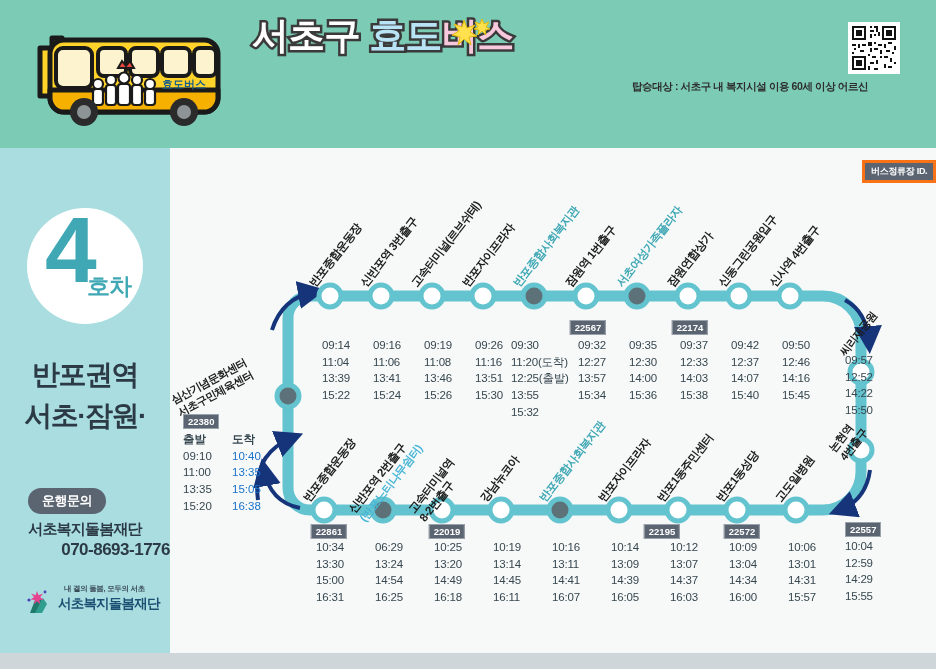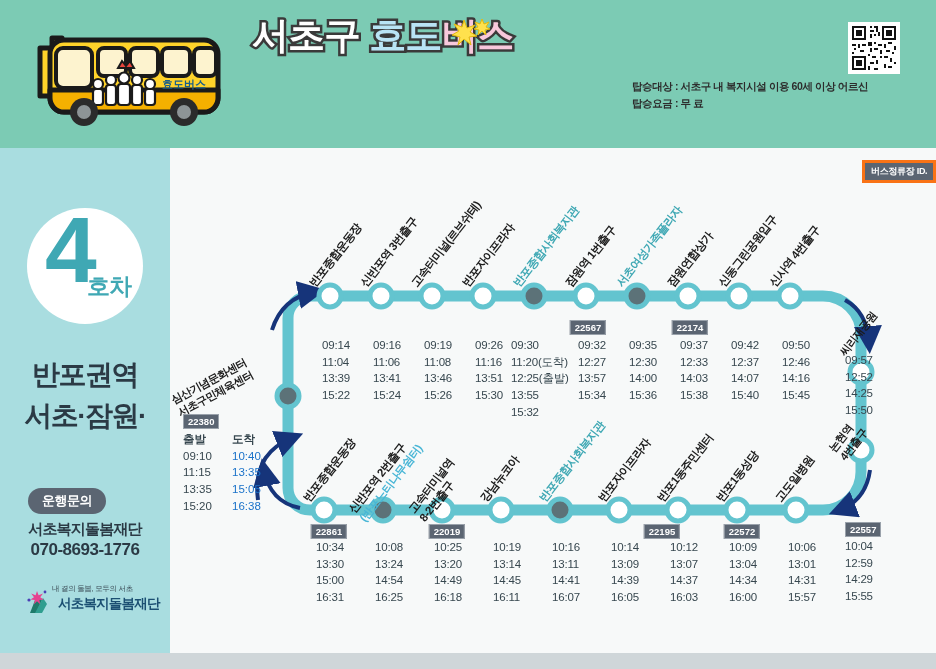--- a/index.html
+++ b/index.html
@@ -79,28 +79,28 @@
   .contact-pill {
     position:absolute; left:28px; top:340px;
     background:#5b6572; color:#fff; border-radius:14px;
     padding:4px 14px; font-size:13px; font-weight:bold; letter-spacing:-0.5px;
   }
   .contact-org {
     position:absolute; left:0; top:372px; width:170px; text-align:center;
     font-size:15px; color:#2b3a45; font-weight:bold; letter-spacing:-0.8px;
   }
   .contact-tel {
-    position:absolute; left:0; top:392px; width:170px; text-align:center;
+    position:absolute; left:0; top:392px; width:170px; text-align:right;
     font-size:17px; color:#2b3a45; font-weight:bold; letter-spacing:-0.5px;
   }
   .footer-logo { position:absolute; left:24px; top:433px; width:140px; height:40px; }
   .footer-logo-mark { position:absolute; left:0; top:6px; width:28px; height:28px; }
   .footer-logo-sm {
-    position:absolute; left:28px; top:3px; font-size:7.5px; color:#3a4a55;
-    letter-spacing:-0.3px; white-space:nowrap; font-weight:normal;
+    position:absolute; left:40px; top:3px; font-size:7.5px; color:#3a4a55;
+    letter-spacing:-0.3px; white-space:nowrap; font-weight:bold;
   }
   .footer-logo-lg {
     position:absolute; left:34px; top:14px; font-size:13.5px; color:#1b4f72;
     font-weight:bold; letter-spacing:-0.8px; white-space:nowrap;
   }
 
   
   .main {
     position:absolute; left:170px; top:148px; width:766px; height:505px;
     background:#f7f9f9;
@@ -220,21 +220,20 @@
     <div class="hdr-stars">
       <svg width="46" height="34" viewBox="0 0 46 34">
         <path d="M18 2 l3 8 l8 -3 l-5 7 l7 4 l-8 1 l2 8 l-7 -6 l-6 6 l2 -8 l-8 -2 l7 -4 l-5 -7 l8 3 z" fill="#ffe14d" stroke="#e3b90d" stroke-width="1"></path>
         <path d="M36 1 l2 5 l5 -2 l-3 5 l4 2 l-5 1 l1 5 l-4 -4 l-4 4 l1 -5 l-5 -1 l4 -2 l-3 -5 l5 2 z" fill="#ffe14d" stroke="#e3b90d" stroke-width="1"></path>
       </svg>
     </div>
 
 
     <div class="hdr-info">
       <div>탑승대상 : 서초구 내 복지시설 이용 60세 이상 어르신</div>
-      <div>탑승요금 : 무  료</div>
     </div>
 
     <div class="qr">
       <svg width="48" height="48" viewBox="0 0 24 24" shape-rendering="crispEdges">
         <rect width="24" height="24" fill="#fff"></rect>
         <g fill="#111">
           <rect x="1" y="1" width="7" height="7"></rect>
             <rect x="16" y="1" width="7" height="7"></rect>
             <rect x="1" y="16" width="7" height="7"></rect>
         </g>
@@ -435,21 +434,21 @@
     <div class="slabel-r" style="left:848px;top:436px">
       <div>논현역</div>
       <div>4번출구</div>
     </div>
 
     <div class="idchip left0" style="left:845px;top:522px">22557</div>
 
     <div class="times leftal" style="left:845px;top:352px">
       <div>09:57</div>
       <div>12:52</div>
-      <div>14:25</div>
+      <div>14:22</div>
       <div>15:50</div>
     </div>
     <div class="times leftal" style="left:845px;top:538px">
       <div>10:04</div>
       <div>12:59</div>
       <div>14:29</div>
       <div>15:55</div>
     </div>
   </div>
 
@@ -485,21 +484,21 @@
     <div class="idchip" style="left:662px;top:524px">22195</div>
     <div class="idchip" style="left:742px;top:524px">22572</div>
 
     <div class="times" style="left:330px;top:539px">
       <div>10:34</div>
       <div>13:30</div>
       <div>15:00</div>
       <div>16:31</div>
     </div>
     <div class="times" style="left:389px;top:539px">
-      <div>10:08</div>
+      <div>06:29</div>
       <div>13:24</div>
       <div>14:54</div>
       <div>16:25</div>
     </div>
     <div class="times" style="left:448px;top:539px">
       <div>10:25</div>
       <div>13:20</div>
       <div>14:49</div>
       <div>16:18</div>
     </div>
@@ -551,21 +550,21 @@
     <div class="term-times" style="left:183px;top:431px">
       <div class="term-row hdr">
         <span>출발</span>
         <span>도착</span>
       </div>
       <div class="term-row">
         <span>09:10</span>
         <span class="arr">10:40</span>
       </div>
       <div class="term-row">
-        <span>11:15</span>
+        <span>11:00</span>
         <span class="arr">13:35</span>
       </div>
       <div class="term-row">
         <span>13:35</span>
         <span class="arr">15:05</span>
       </div>
       <div class="term-row">
         <span>15:20</span>
         <span class="arr">16:38</span>
       </div>

